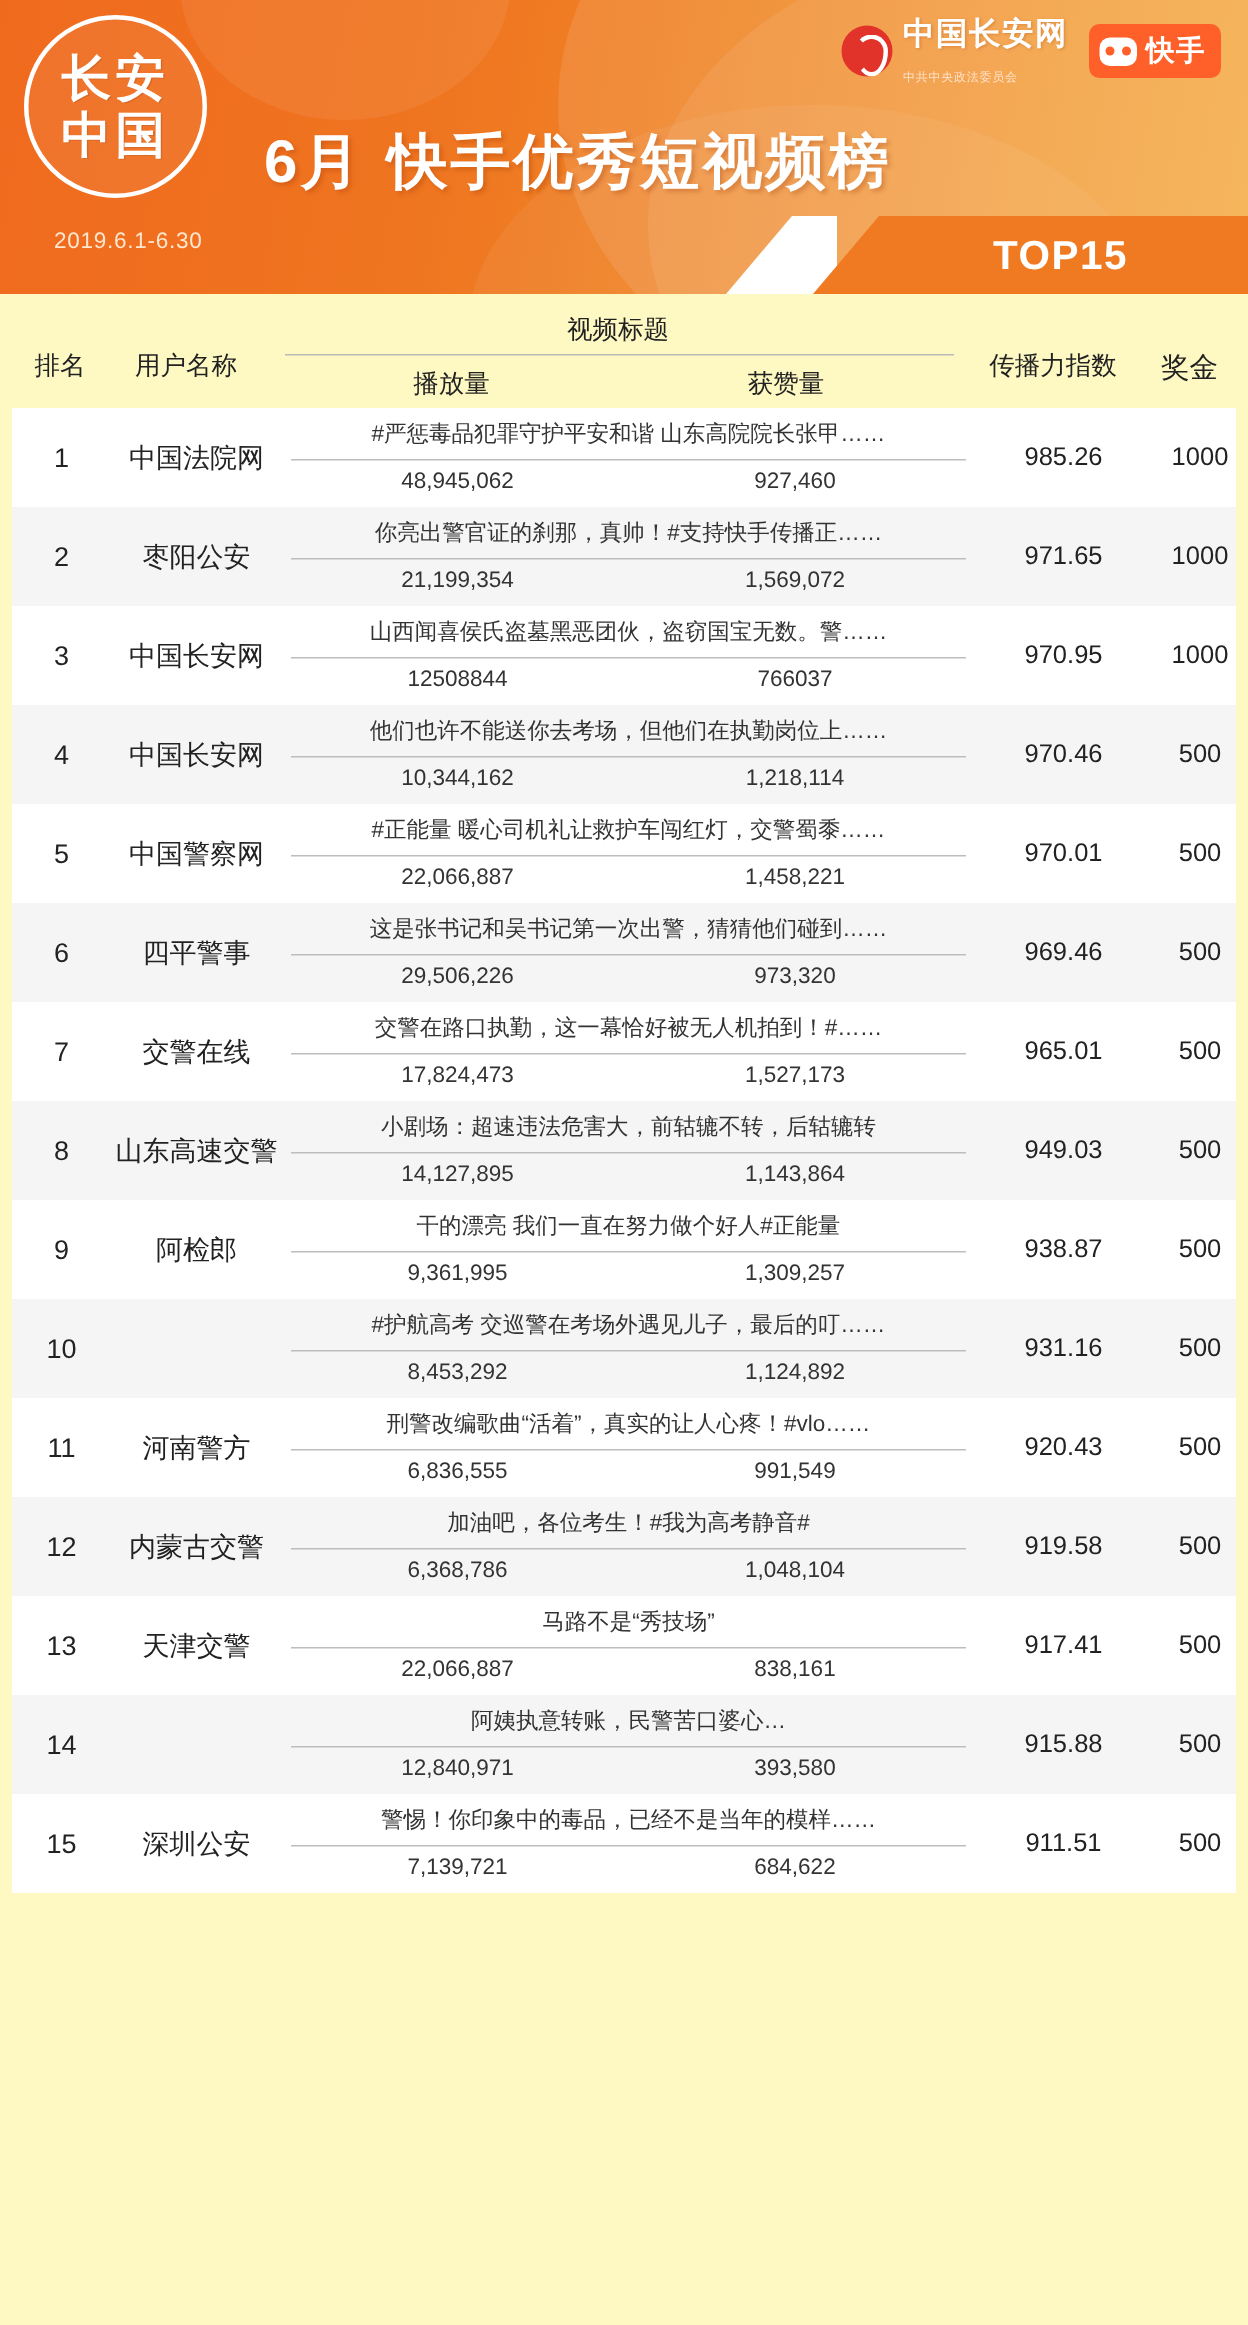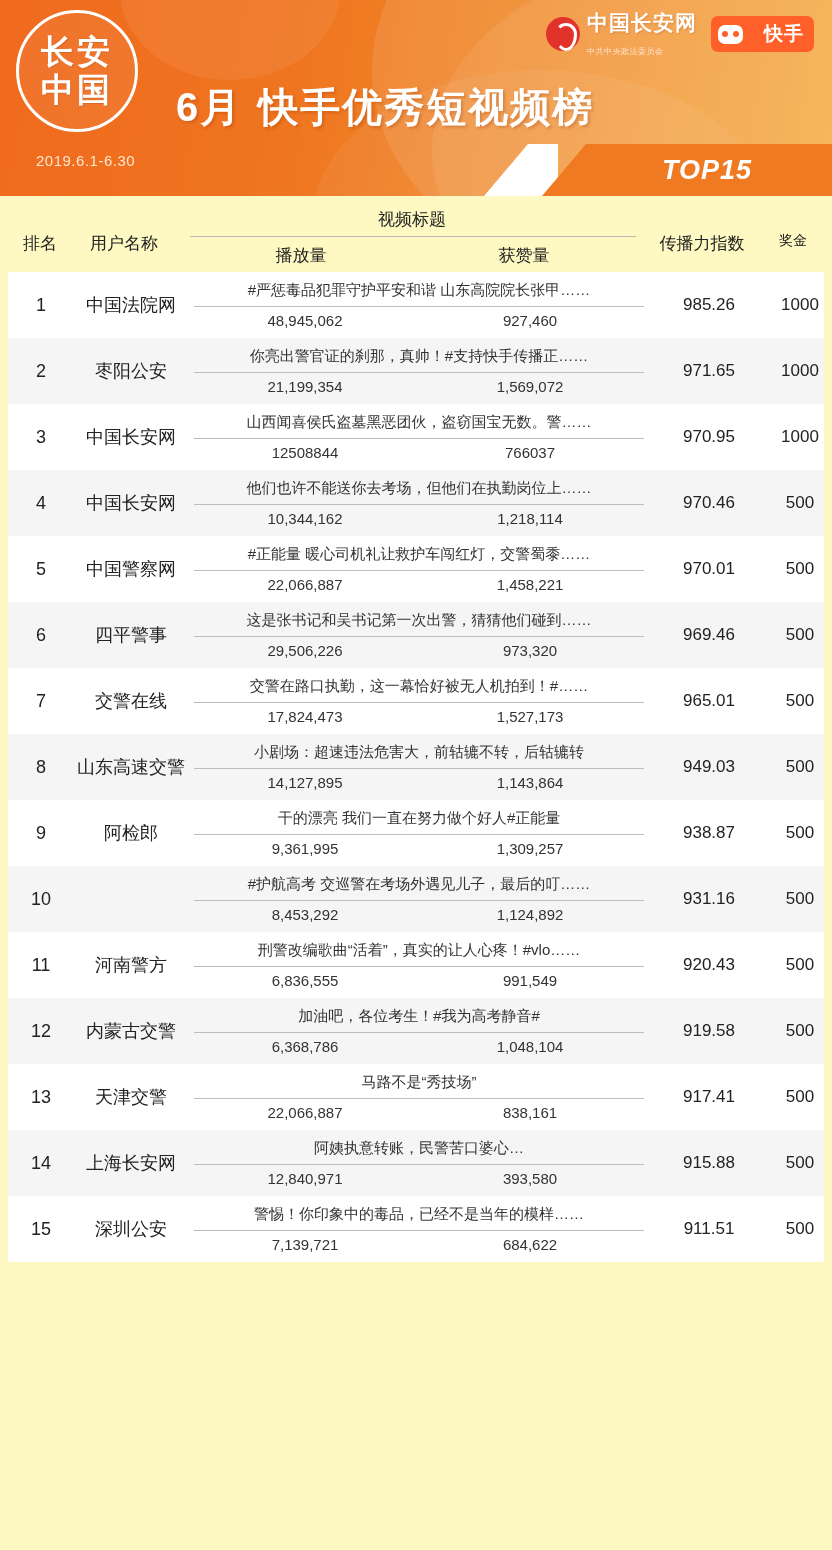--- a/index.html
+++ b/index.html
@@ -134,21 +134,21 @@
   }
   .brand-ca .ca-sub {
     color: #ffe2cb;
     font-size: 8px;
     letter-spacing: 0.5px;
     margin-top: 14px;
   }
   .brand-ks {
     display: flex;
     align-items: center;
-    gap: 21px;
+    gap: 6px;
     background: #ff5f28;
     border-radius: 7px;
     padding: 5px 10px 5px 7px;
   }
   .brand-ks .ks-mark {
     width: 25px; height: 19px;
     border-radius: 7px;
     background: #ffffff;
     position: relative;
     flex: none;
@@ -173,21 +173,20 @@
 
   
   .ribbon {
     position: absolute;
     right: 0; bottom: 0;
     width: 290px; height: 52px;
     background: #ef7a22;
     color: #ffffff;
     font-size: 27px;
     font-weight: bold;
-    font-style: italic;
     letter-spacing: 1px;
     display: flex;
     align-items: center;
     justify-content: center;
     padding-left: 40px;
     clip-path: polygon(44px 0, 100% 0, 100% 100%, 0 100%);
   }
   .ribbon-white {
     position: absolute;
     right: 274px; bottom: 0;
@@ -202,21 +201,21 @@
     height: 76px;
     padding: 0 8px;
   }
   .th-rank   { position: absolute; left: 10px;  top: 36px; width: 60px;  text-align: center; font-size: 17px; color: #222; }
   .th-user   { position: absolute; left: 66px;  top: 36px; width: 116px; text-align: center; font-size: 17px; color: #222; }
   .th-title  { position: absolute; left: 186px; top: 12px; width: 452px; text-align: center; font-size: 17px; color: #222; }
   .th-rule   { position: absolute; left: 190px; top: 40px; width: 446px; height: 1px; background: #b9b9b9; }
   .th-plays  { position: absolute; left: 190px; top: 48px; width: 222px; text-align: center; font-size: 17px; color: #222; }
   .th-likes  { position: absolute; left: 412px; top: 48px; width: 224px; text-align: center; font-size: 17px; color: #222; }
   .th-index  { position: absolute; left: 640px; top: 36px; width: 124px; text-align: center; font-size: 17px; color: #222; }
-  .th-prize  { position: absolute; left: 764px; top: 36px; width: 58px;  text-align: center; font-size: 14px; color: #222; }
+  .th-prize  { position: absolute; left: 764px; top: 36px; width: 58px;  text-align: center; font-size: 19px; color: #222; }
 
   
   .rows { padding: 0 8px 10px 8px; }
   .row {
     position: relative;
     height: 66px;
     background: #ffffff;
   }
   .row.alt { background: #f5f5f5; }
 
@@ -452,21 +451,20 @@
         <div class="c-user">天津交警</div>
         <div class="c-title">马路不是“秀技场”</div>
         <div class="c-rule"></div>
         <div class="c-plays">22,066,887</div>
         <div class="c-likes">838,161</div>
         <div class="c-index">917.41</div>
         <div class="c-prize">500</div>
       </div>
       <div class="row alt">
         <div class="c-rank">14</div>
-        <div class="c-user">上海长安网</div>
         <div class="c-title">阿姨执意转账，民警苦口婆心…</div>
         <div class="c-rule"></div>
         <div class="c-plays">12,840,971</div>
         <div class="c-likes">393,580</div>
         <div class="c-index">915.88</div>
         <div class="c-prize">500</div>
       </div>
       <div class="row">
         <div class="c-rank">15</div>
         <div class="c-user">深圳公安</div>

